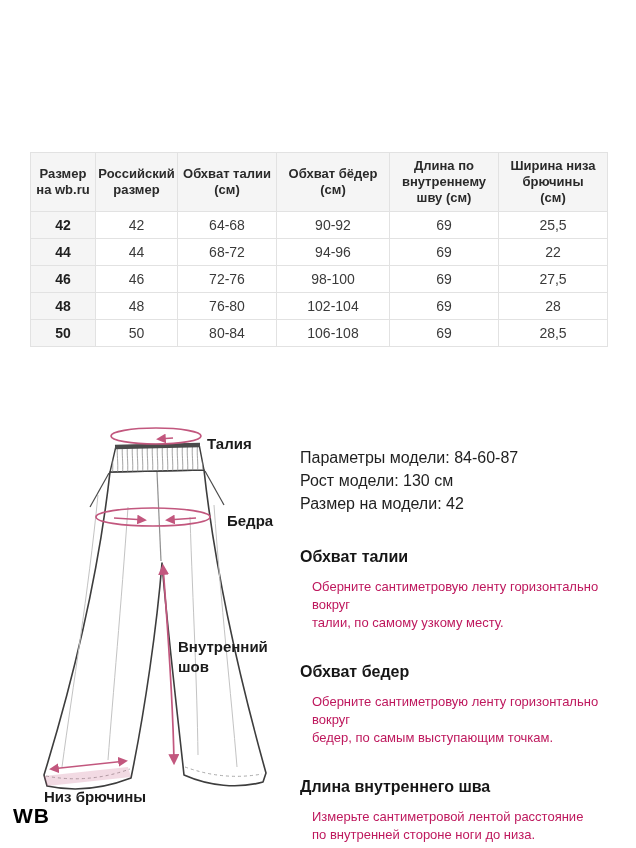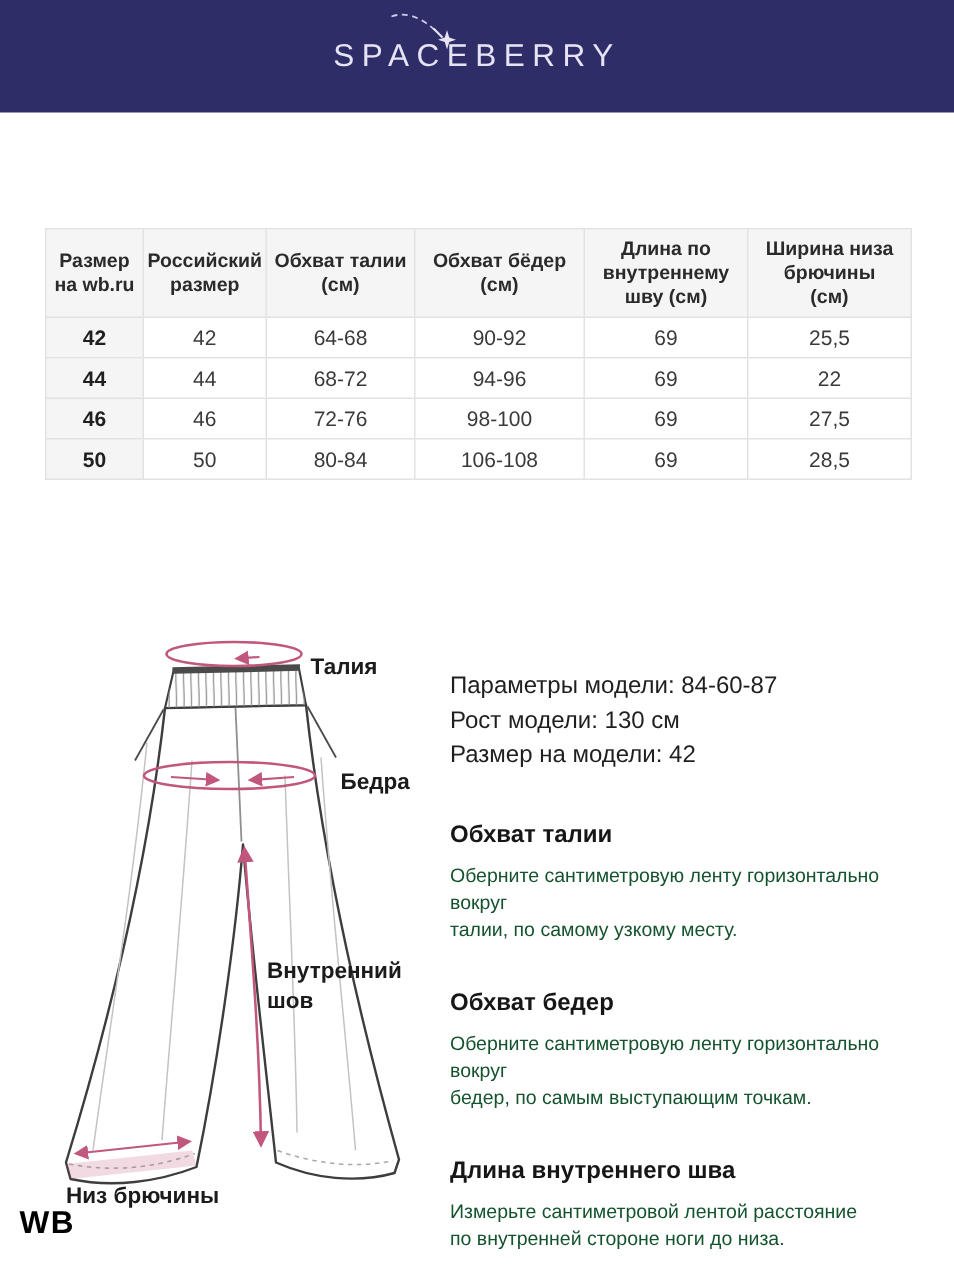--- a/index.html
+++ b/index.html
@@ -26,39 +26,31 @@
   .diagram{position:absolute;left:10px;top:415px;}
   .svg-label{font-family:"Liberation Sans",sans-serif;font-size:15px;font-weight:bold;fill:#1b1b1b;}
 
   
   .info-col{position:absolute;left:300px;top:446px;width:324px;}
   .model-line{font-size:16px;line-height:23px;color:#1f1f1f;}
   .model-line .lbl{font-weight:normal;}
   .sections{margin-top:33px;}
   .section{margin-bottom:31px;}
   .section h3{margin:0 0 9px 0;font-size:16px;font-weight:bold;color:#161616;}
-  .section p{margin:0;font-size:13px;line-height:18px;color:#14532d;white-space:pre-line;}
+  .section p{margin:12px;font-size:13px;line-height:18px;color:#be185d;white-space:pre-line;}
 
   
   .watermark{position:absolute;left:13px;top:804px;font-size:21px;font-weight:bold;
              color:#000000;letter-spacing:1px;}
 </style>
 </head>
 <body>
 
 <div class="page">
 
-  <div class="banner">
-    <svg class="comet" width="96" height="34" viewBox="0 0 96 34">
-      <path d="M8,7 Q22,2 38,17" fill="none" stroke="#cfcbe8" stroke-width="1.2" stroke-dasharray="4,3"></path>
-      <path d="M36,15 L42,21" fill="none" stroke="#e6e3f4" stroke-width="1.4"></path>
-      <path d="M45,16 L46.5,21 L51,22.5 L46.5,24 L45,29 L43.5,24 L39,22.5 L43.5,21 Z" fill="#e6e3f4"></path>
-    </svg>
-    <div class="logo-text">SPACEBERRY</div>
-  </div>
 
   <table class="size-table">
     <colgroup>
       <col style="width:65px">
         <col style="width:82px">
         <col style="width:99px">
       <col style="width:113px">
         <col style="width:109px">
         <col style="width:109px">
     </colgroup>
@@ -97,20 +89,28 @@
         <td>69</td>
         <td>22</td>
       </tr>
       <tr>
         <td class="first">46</td>
         <td>46</td>
         <td>72-76</td>
         <td>98-100</td>
         <td>69</td>
         <td>27,5</td>
+      </tr>
+      <tr>
+        <td class="first">48</td>
+        <td>48</td>
+        <td>76-80</td>
+        <td>102-104</td>
+        <td>69</td>
+        <td>28</td>
       </tr>
       <tr>
         <td class="first">50</td>
         <td>50</td>
         <td>80-84</td>
         <td>106-108</td>
         <td>69</td>
         <td>28,5</td>
       </tr>
     </tbody>

